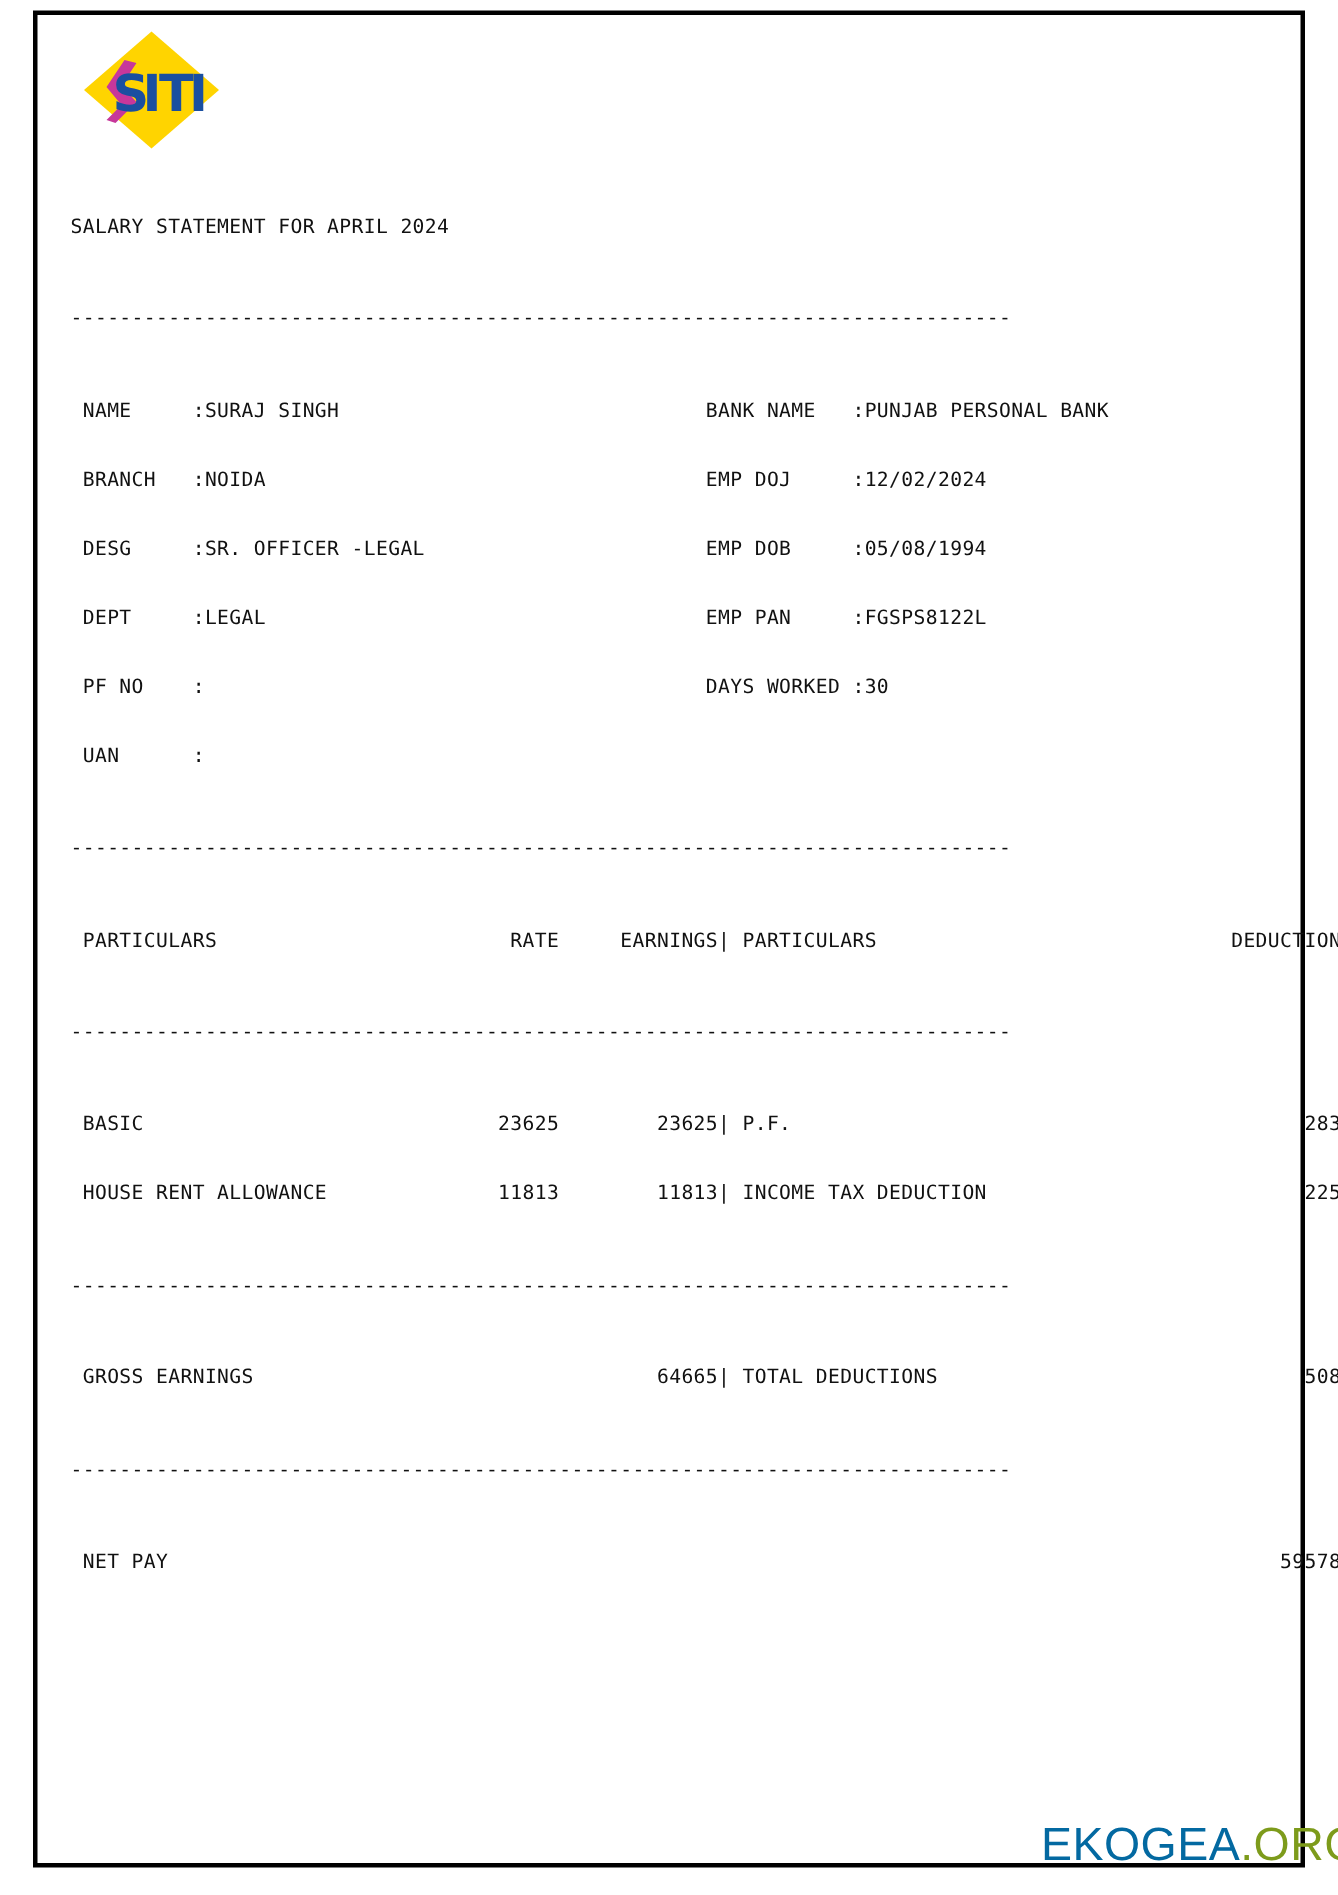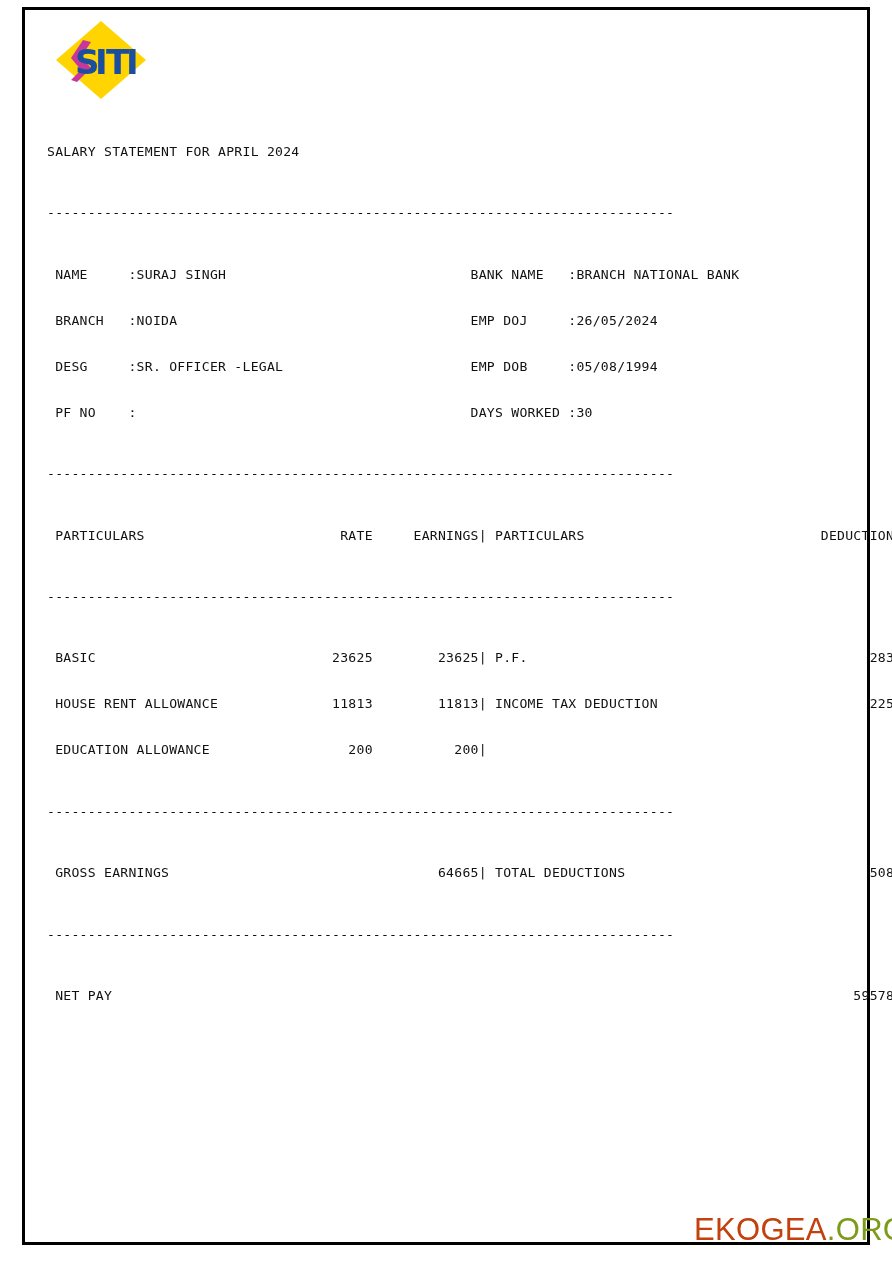--- a/index.html
+++ b/index.html
@@ -71,21 +71,21 @@
   
   .watermark {
     position: absolute;
     left: 694px;
     top: 1212px;
     font-family: "Liberation Sans", "DejaVu Sans", sans-serif;
     font-size: 31px;
     letter-spacing: 0.01em;
     white-space: pre;
   }
-  .wm-dark { color: #c2410c; }
+  .wm-dark { color: #0369a1; }
   .wm-green { color: #7d9b1b; }
 </style>
 </head>
 <body>
 
 <div class="page-frame">
   <div class="page-inner">
 
     <div class="logo-wrap">
       <svg class="logo-svg" width="96" height="84" viewBox="0 0 96 84" xmlns="http://www.w3.org/2000/svg">
@@ -103,34 +103,35 @@
         </g>
       </svg>
     </div>
 
     <div class="doc">
 
       <span class="line">SALARY STATEMENT FOR APRIL 2024</span>
 
       <span class="line rule">-----------------------------------------------------------------------------</span>
 
-      <span class="line"> NAME     :SURAJ SINGH                              BANK NAME   :BRANCH NATIONAL BANK</span>
-      <span class="line"> BRANCH   :NOIDA                                    EMP DOJ     :26/05/2024</span>
+      <span class="line"> NAME     :SURAJ SINGH                              BANK NAME   :PUNJAB PERSONAL BANK</span>
+      <span class="line"> BRANCH   :NOIDA                                    EMP DOJ     :12/02/2024</span>
       <span class="line"> DESG     :SR. OFFICER -LEGAL                       EMP DOB     :05/08/1994</span>
+      <span class="line"> DEPT     :LEGAL                                    EMP PAN     :FGSPS8122L</span>
       <span class="line"> PF NO    :                                         DAYS WORKED :30</span>
+      <span class="line"> UAN      :</span>
 
       <span class="line rule">-----------------------------------------------------------------------------</span>
 
       <span class="line"> PARTICULARS                        RATE     EARNINGS| PARTICULARS                             DEDUCTIONS</span>
 
       <span class="line rule">-----------------------------------------------------------------------------</span>
 
       <span class="line"> BASIC                             23625        23625| P.F.                                          2835</span>
       <span class="line"> HOUSE RENT ALLOWANCE              11813        11813| INCOME TAX DEDUCTION                          2252</span>
-      <span class="line"> EDUCATION ALLOWANCE                 200          200|</span>
 
       <span class="line rule">-----------------------------------------------------------------------------</span>
 
       <span class="line"> GROSS EARNINGS                                 64665| TOTAL DEDUCTIONS                              5087</span>
 
       <span class="line rule">-----------------------------------------------------------------------------</span>
 
       <span class="line"> NET PAY                                                                                           59578</span>
 
       

